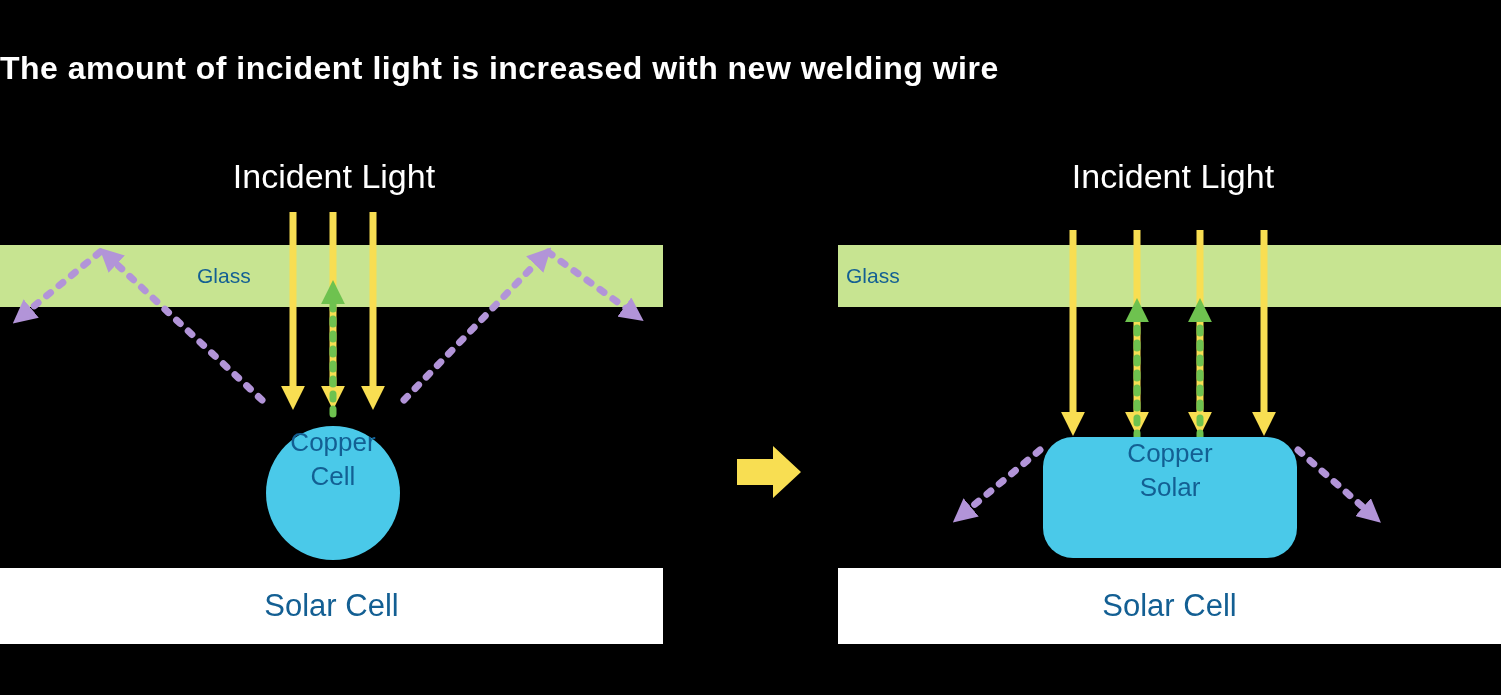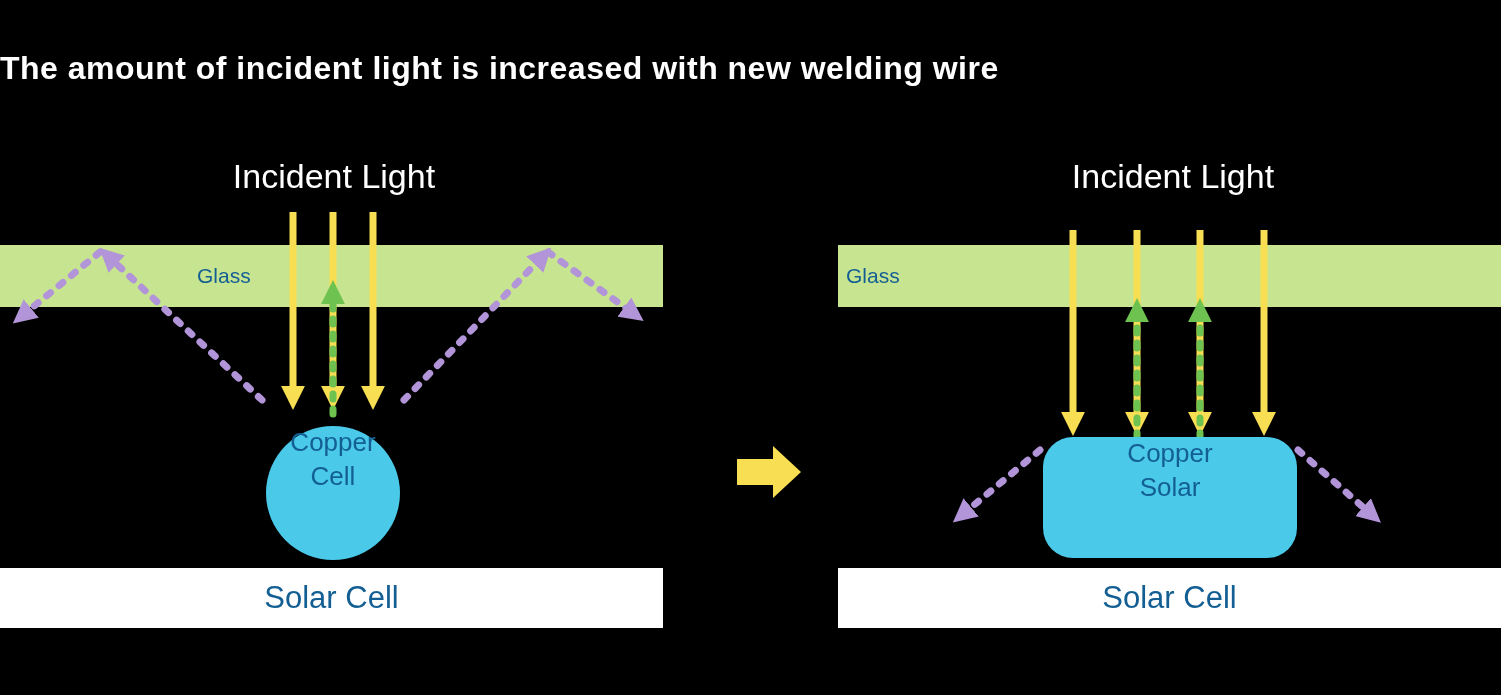--- a/index.html
+++ b/index.html
@@ -19,21 +19,21 @@
     transform:translateX(-50%);
     color:var(--title-text,#fff);font-size:34px;font-weight:400;
     white-space:nowrap;z-index:4;
   }
   .glass-band{top:245px;height:62px;background:var(--glass,#c7e491);z-index:1;}
   .glass-label{
     position:absolute;top:50%;transform:translateY(-50%);
     color:var(--label-text,#135f93);font-size:21px;white-space:nowrap;
   }
   .solar-bar{
-    top:568px;height:60px;background:var(--solar-cell,#fff);z-index:1;
+    top:568px;height:76px;background:var(--solar-cell,#fff);z-index:1;
     display:flex;align-items:center;justify-content:center;
     color:var(--label-text,#135f93);font-size:31px;
   }
   .conductor{
     background:var(--copper,#4ac9e9);color:var(--label-text,#135f93);
     display:flex;flex-direction:column;align-items:center;justify-content:flex-start;
     font-size:26px;line-height:1.3;z-index:3;text-align:center;
   }
   .copper-wire{left:266px;top:426px;width:134px;height:134px;border-radius:50%;}
   .copper-ribbon{left:1043px;top:437px;width:254px;height:121px;border-radius:30px;}

